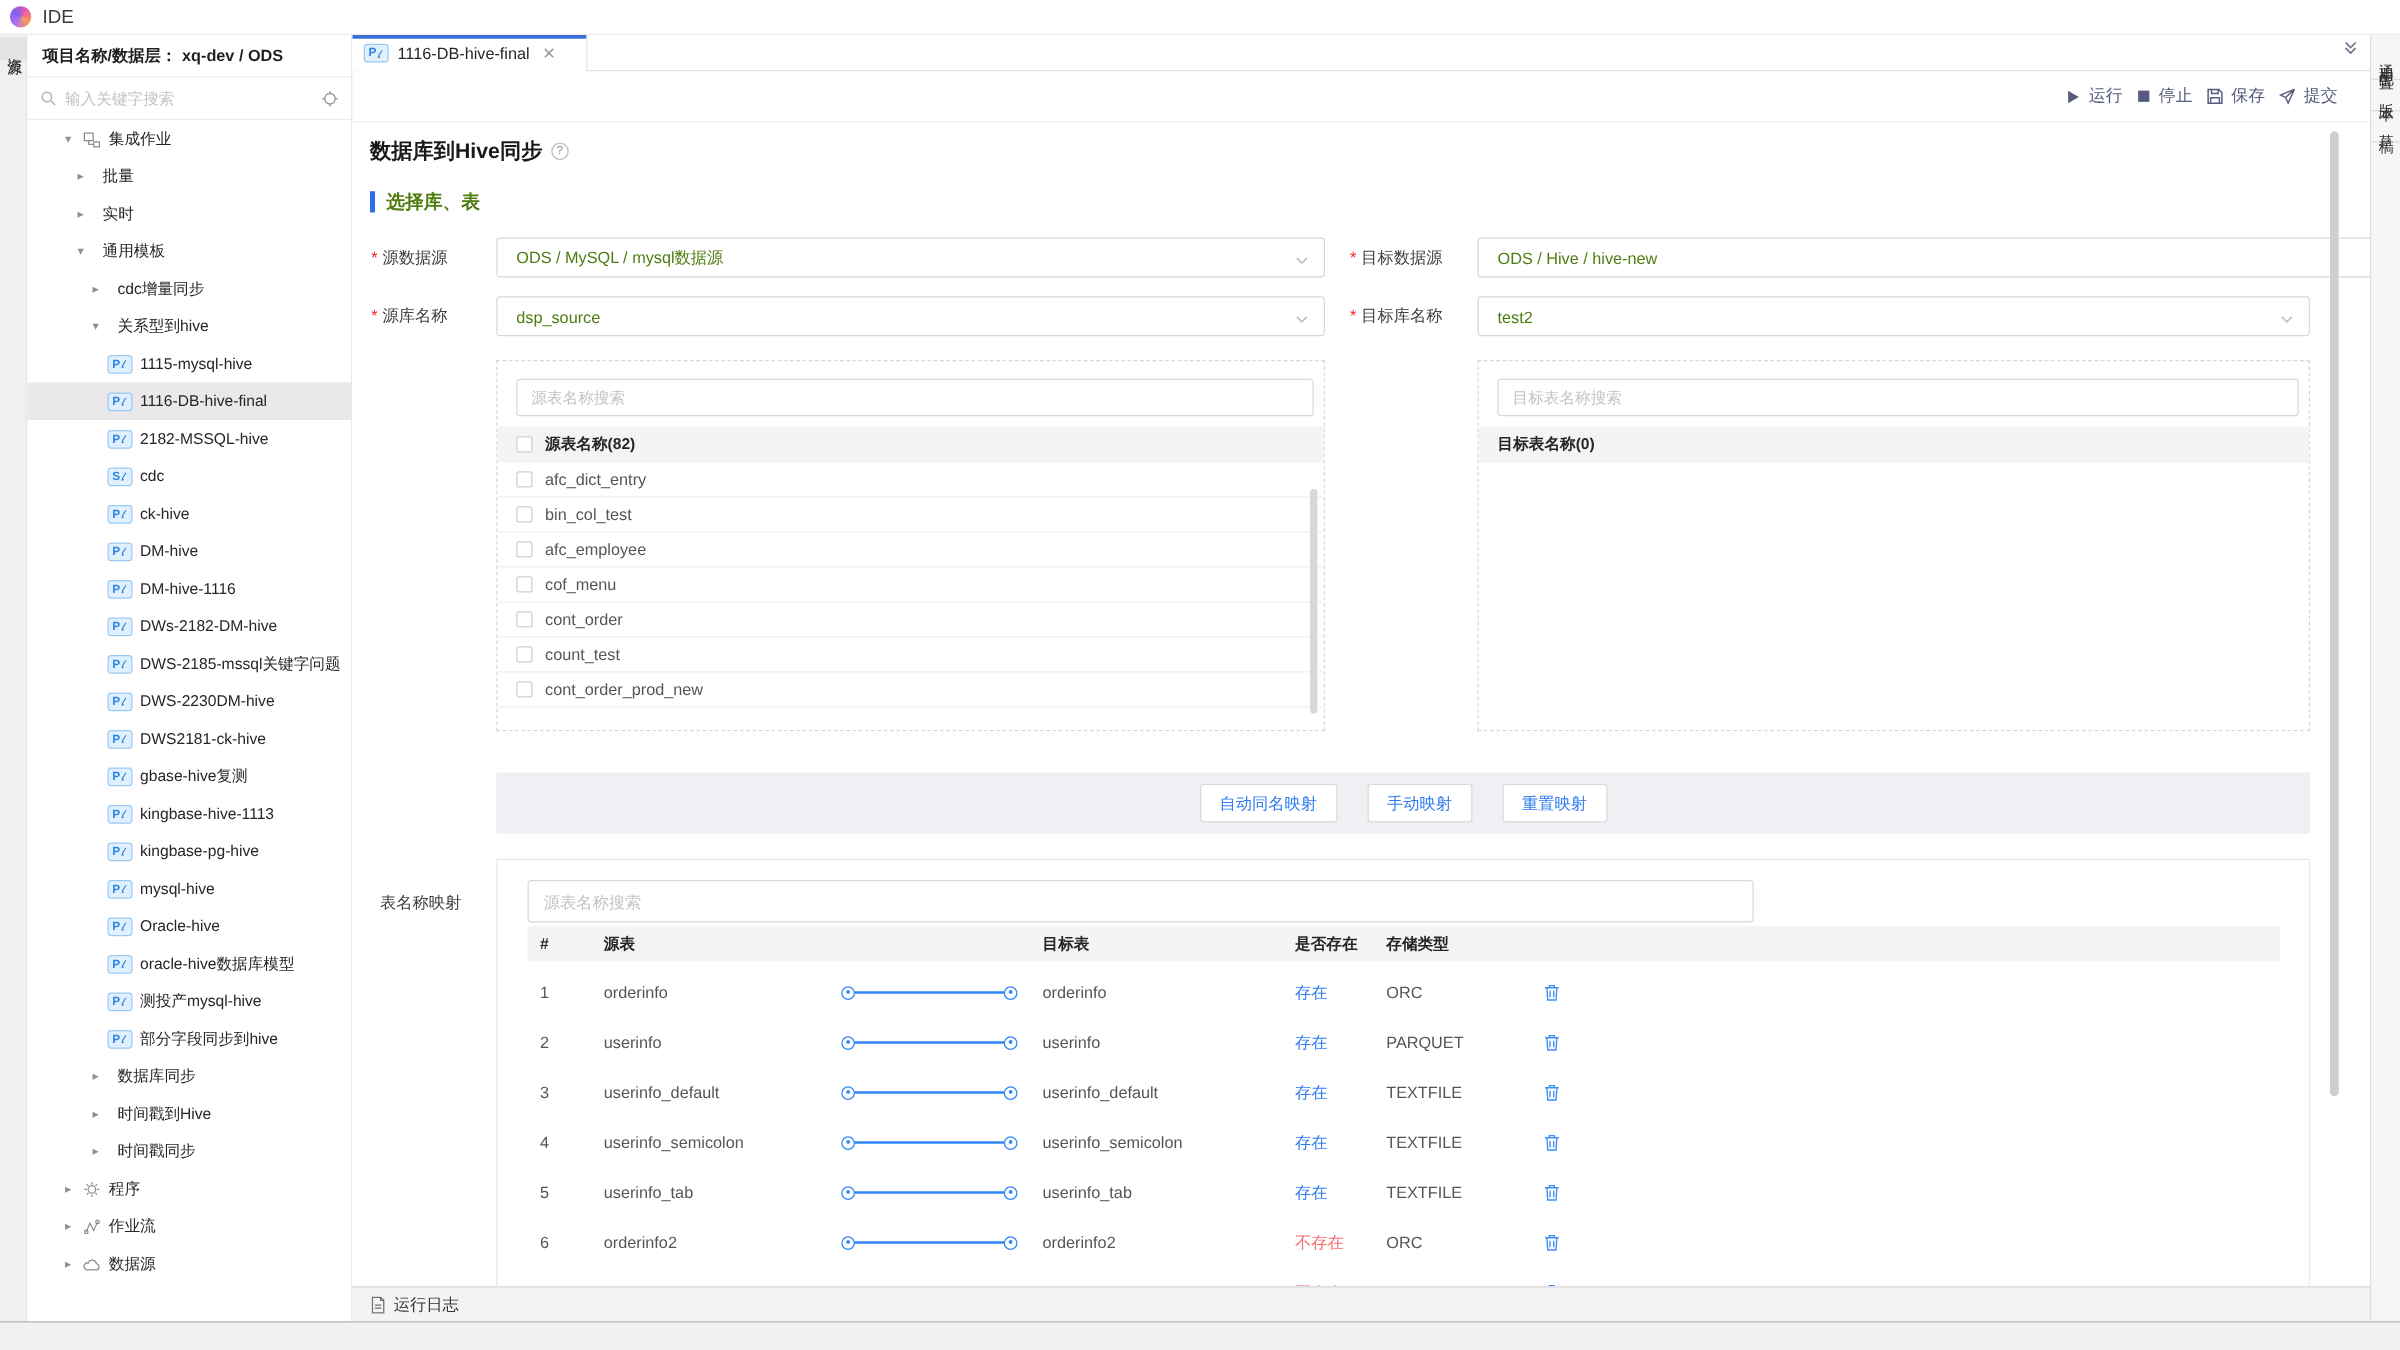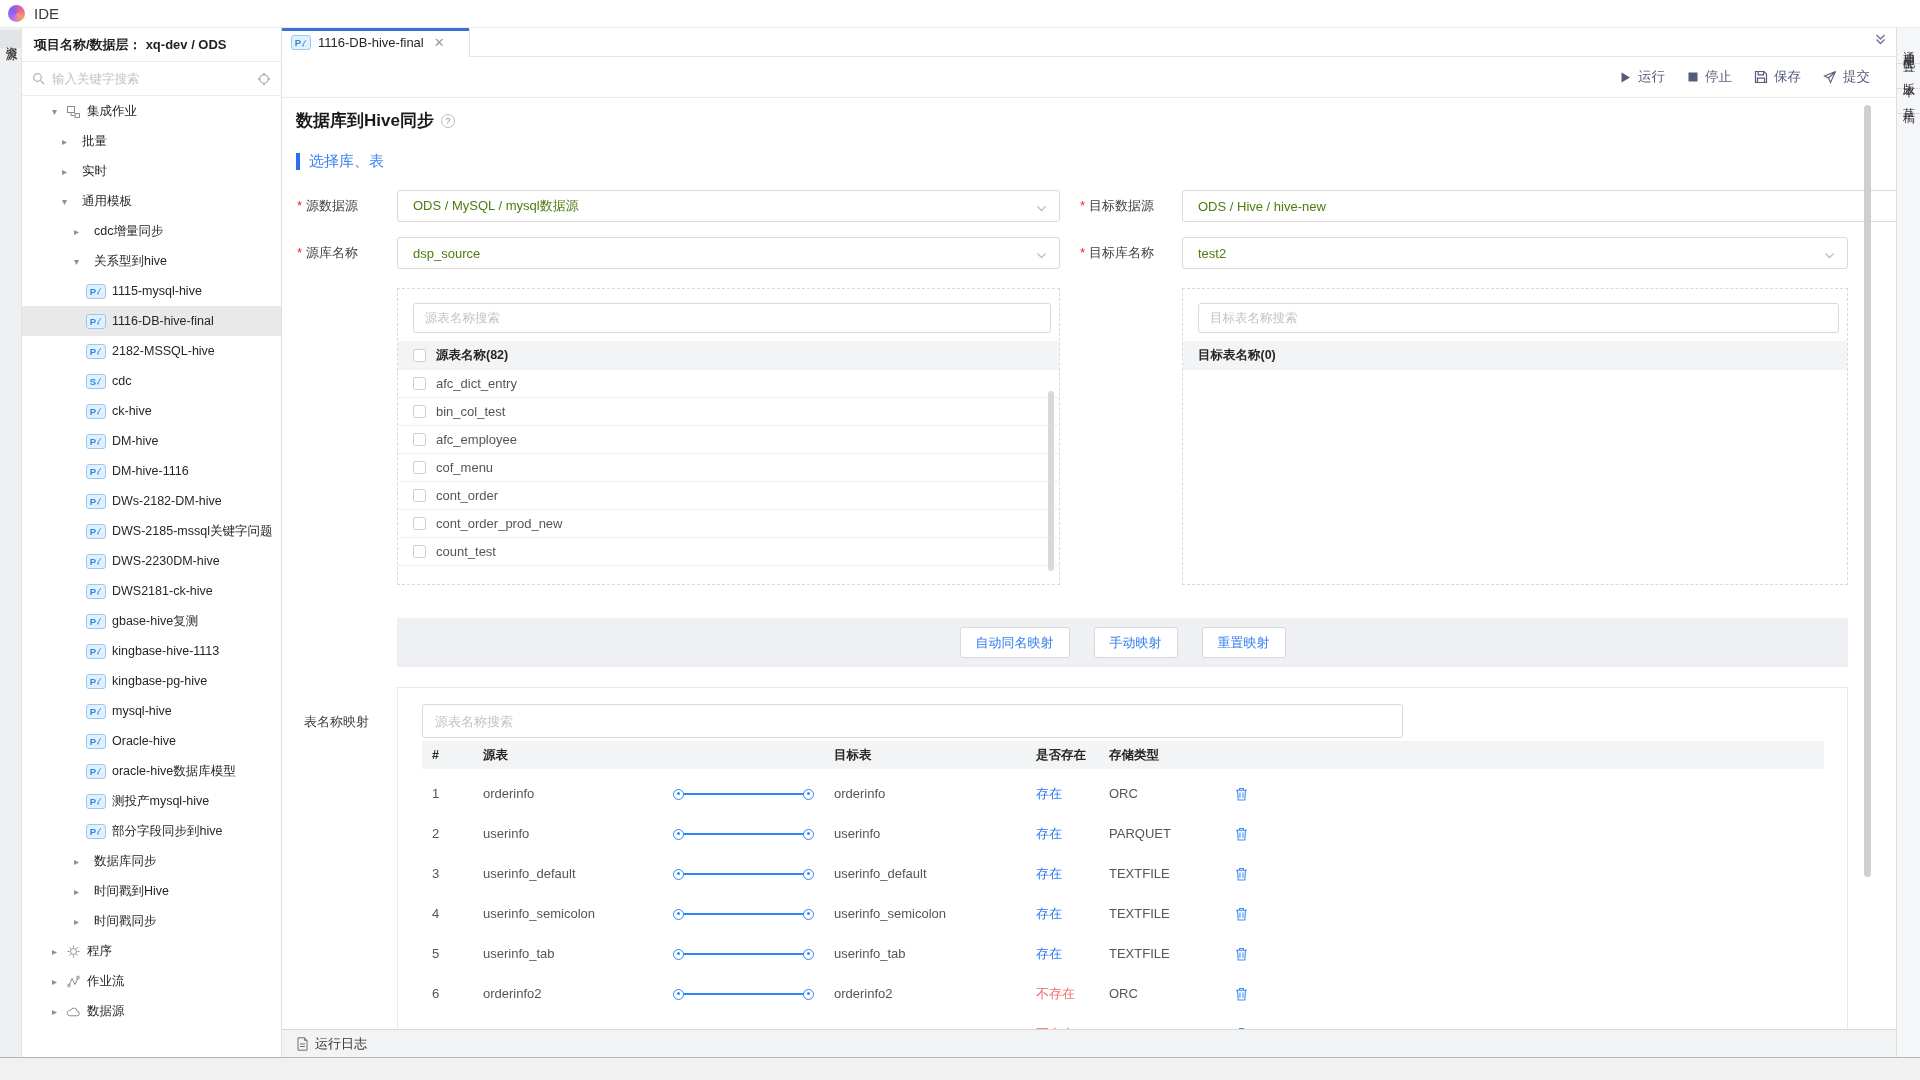--- a/index.html
+++ b/index.html
@@ -29,29 +29,29 @@
 .t-icon+.t-label,.badge+.t-label{margin-left:6px}
 .badge{flex:none;width:20px;height:15px;border:1px solid #9cc9f2;background:#e1f0fd;border-radius:3px;color:#2e86e0;font-size:9.5px;font-weight:bold;display:flex;align-items:center;justify-content:center;gap:1px}
 
 .main{position:absolute;left:282px;top:28px;width:1614px;height:1029px;background:#fff}
 .tabbar{position:absolute;left:0;top:0;width:100%;height:29px;border-bottom:1px solid #e4e4e4;background:#fff}
 .tab{position:absolute;left:0;top:0;width:188px;height:29px;border-right:1px solid #e4e4e4;display:flex;align-items:center;padding-left:9px;background:#fff}
 .tab-accent{position:absolute;left:0;top:0;width:100%;height:3px;background:#3a70d6}
 .tab-label{margin-left:7px;font-size:13px;color:#262626}
 .tab-x{margin-left:10px;color:#9b9b9b;font-size:13px;line-height:13px}
 .collapse-btn{position:absolute;right:8px;top:4px;width:14px;height:14px}
-.toolbar{position:absolute;left:0;top:29px;width:100%;height:41px;border-bottom:1px solid #ebebeb;display:flex;align-items:center;justify-content:flex-end;padding-right:26px;gap:22px}
+.toolbar{position:absolute;left:0;top:29px;width:100%;height:41px;border-bottom:1px solid #ebebeb;display:flex;align-items:center;justify-content:flex-end;padding-right:26px;gap:11px}
 .tb-item{display:flex;align-items:center;gap:6px;font-size:13.5px;color:#565b7e}
 .content{position:absolute;left:0;top:70px;width:100%;height:931px;overflow:hidden;background:#fff}
 .scroll-thumb{position:absolute;left:1582px;top:7px;width:7px;height:772px;background:#cfcfcf;border-radius:4px}
 .page-title{position:absolute;left:14px;top:11px;display:flex;align-items:center;gap:7px;font-size:17px;font-weight:bold;color:#1a1a1a}
 .help{width:14px;height:14px;border:1px solid #bdbdbd;border-radius:50%;color:#8c8c8c;font-size:9.5px;font-weight:normal;display:flex;align-items:center;justify-content:center}
 .section{position:absolute;left:14px;top:54px;display:flex;align-items:center;gap:9px}
 .sec-bar{width:4px;height:17px;background:#2d6fe8}
-.sec-text{font-size:15px;font-weight:normal;color:#3b82f6}
+.sec-text{font-size:15px;font-weight:bold;color:#4d7c0f}
 .f-label{position:absolute;font-size:13px;color:#404040;line-height:32px;white-space:nowrap}
 .star{color:#f5222d;margin-right:4px}
 .select{position:absolute;height:32px;border:1px solid #d9d9d9;border-radius:3px;background:#fff;display:flex;align-items:center;padding:0 30px 0 15px;font-size:13px;color:#4d7c0f}
 .sel-chev{position:absolute;right:12px;top:11px}
 .listbox{position:absolute;top:190px;height:297px;border:1px dashed #d9d9d9;background:#fff;overflow:hidden}
 .lb-search{position:absolute;left:15px;top:14px;height:30px;border:1px solid #d9d9d9;border-radius:3px;padding:0 11px;font-size:12.5px;color:#333;outline:none;width:638px}
 .lb-search::placeholder{color:#c3c3c3}
 .lb-head{position:absolute;left:0;top:52px;width:100%;height:29px;background:#f3f4f6;display:flex;align-items:center;padding-left:15px;gap:10px;font-size:12.5px;font-weight:bold;color:#262626}
 .lb-items{position:absolute;left:0;top:81px;width:100%;bottom:0;overflow:hidden}
 .lb-item{height:28px;display:flex;align-items:center;padding-left:15px;gap:10px;border-bottom:1px solid #efefef;font-size:13px;color:#555}
@@ -459,25 +459,25 @@
             <div class="lb-item">
               <span class="cb"></span>
               <span>cof_menu</span>
             </div>
             <div class="lb-item">
               <span class="cb"></span>
               <span>cont_order</span>
             </div>
             <div class="lb-item">
               <span class="cb"></span>
-              <span>cont_order_prod_new</span>
+              <span>count_test</span>
             </div>
             <div class="lb-item">
               <span class="cb"></span>
-              <span>count_test</span>
+              <span>cont_order_prod_new</span>
             </div>
           </div>
         <div class="lb-thumb"></div>
       </div>
 
       <div class="listbox" style="left:900px;width:666px">
         <input class="lb-search" style="width: 641px;" readonly="" placeholder="目标表名称搜索">
         <div class="lb-head">
           <span>目标表名称(0)</span>
         </div>

